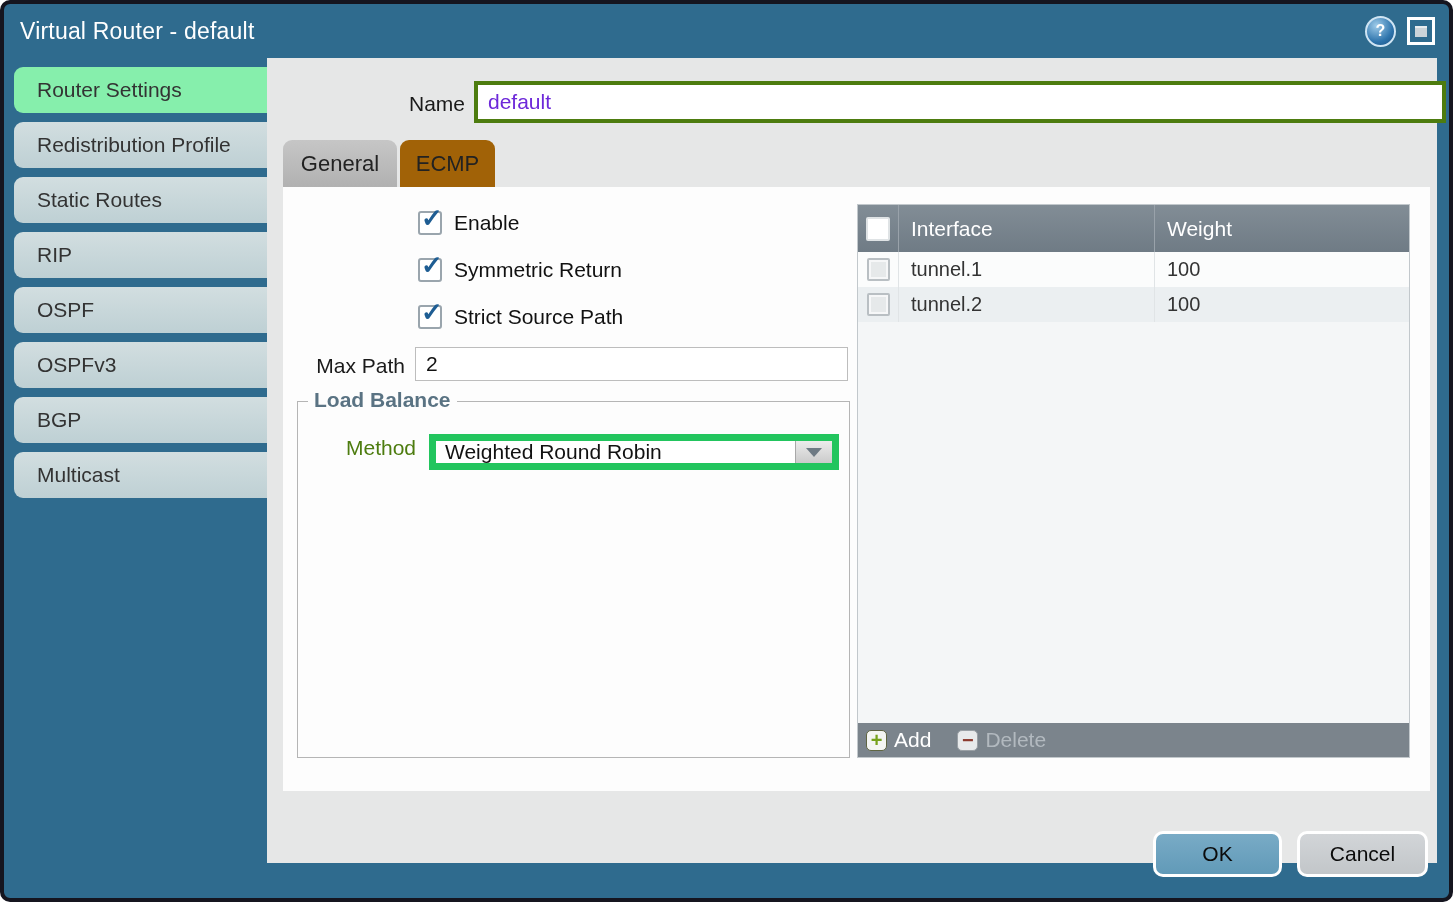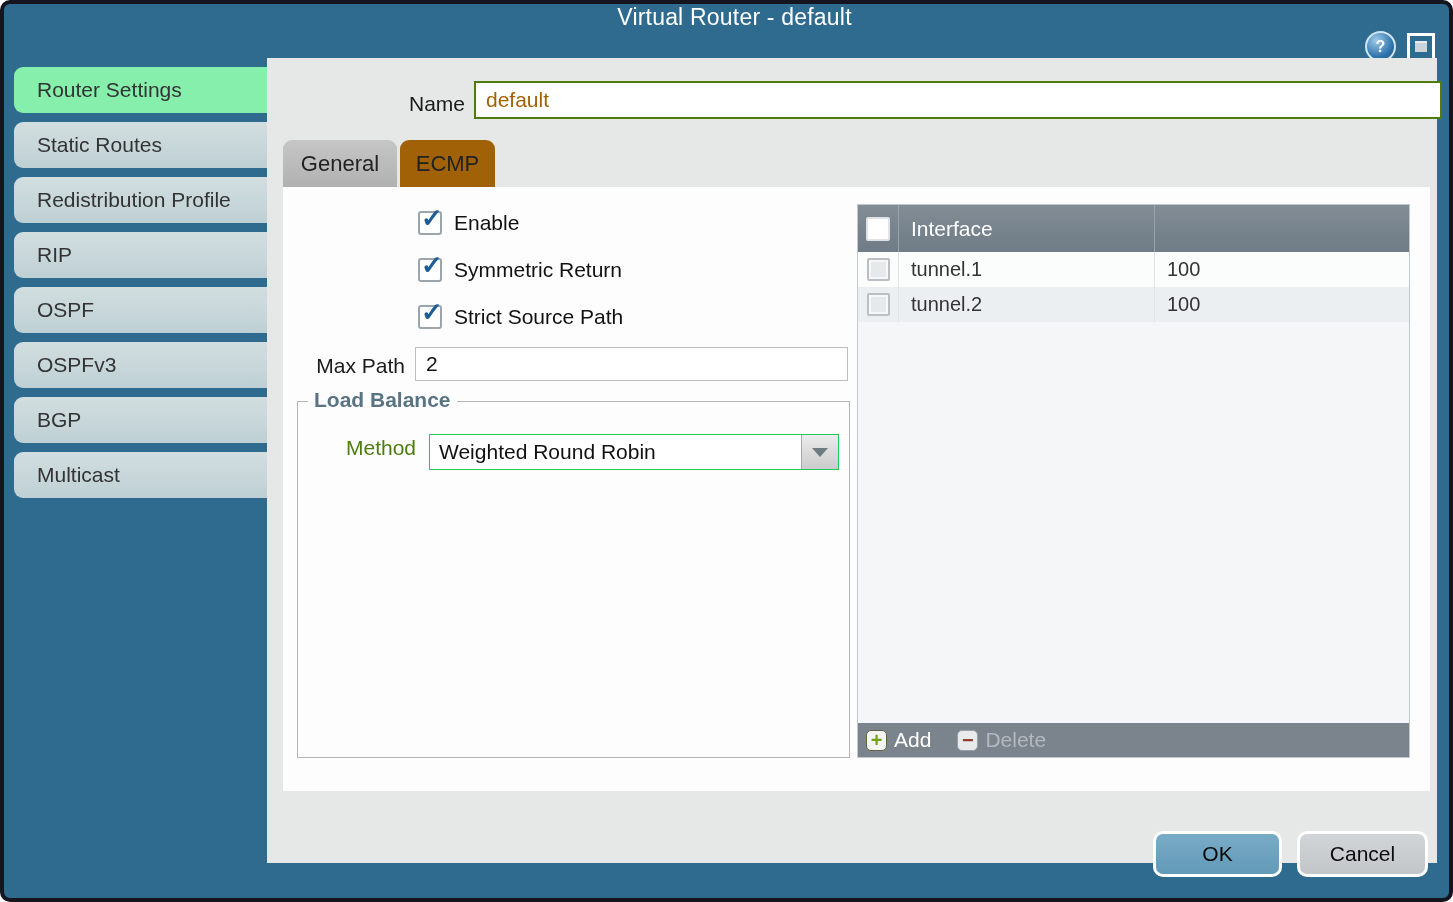--- a/index.html
+++ b/index.html
@@ -1,57 +1,57 @@
 <!DOCTYPE html>
 <html><head>
 <meta charset="utf-8">
 <style>
   html,body{margin:0;padding:0;background:#fff;font-family:"Liberation Sans",sans-serif;}
   .window{position:relative;width:1453px;height:902px;box-sizing:border-box;
     border:4px solid #15151f;border-radius:10px;background:#2f6b8e;overflow:hidden;}
   
-  .titlebar{position:absolute;left:0;top:0;right:0;height:54px;display:flex;align-items:center;flex-direction:column;}
+  .titlebar{position:absolute;left:0;top:0;right:0;height:54px;display:flex;align-items:center;}
   .title{color:#fff;font-size:23px;padding-left:16px;letter-spacing:.2px;}
   .tb-icons{margin-left:auto;display:flex;align-items:center;gap:11px;padding-right:14px;}
   .help-ic{width:27px;height:27px;border-radius:50%;border:2px solid #cfe4f3;
     background:radial-gradient(circle at 35% 28%, #9ecbe9, #2e74ac 62%, #1b4f7e);
     color:#fff;font-weight:bold;font-size:16px;display:flex;align-items:center;justify-content:center;}
   .win-ic{width:22px;height:22px;border:3px solid #fff;display:flex;align-items:center;justify-content:center;background:transparent;}
   .win-ic span{display:block;width:12px;height:9px;background:#ccd4d9;border-top:2px solid #e8ecee;}
   
   .sidebar{position:absolute;left:0;top:54px;width:263px;bottom:0;}
   .side-tab{margin:0 0 9px 10px;height:46px;border-radius:9px 0 0 9px;display:flex;align-items:center;
     padding-left:23px;font-size:21px;color:#333;background:linear-gradient(#d2dee0,#bed0d4);cursor:pointer;}
   .side-tab.active{background:#86efac;border-radius:9px 0 0 9px;}
   .sidebar{padding-top:9px;box-sizing:border-box;}
   
   .content{position:absolute;left:263px;top:54px;width:1170px;height:805px;background:#e6e7e7;}
   .name-label{position:absolute;left:40px;top:28px;width:158px;text-align:right;font-size:21px;color:#1a1a1a;line-height:36px;}
-  .name-input{position:absolute;left:207px;top:23px;width:944px;height:34px;border:2px solid #4d7c0f;
-    background:#fff;font-size:21px;color:#a16207;padding:0 10px;font-family:"Liberation Sans",sans-serif;}
+  .name-input{position:absolute;left:207px;top:23px;width:944px;height:34px;border:4px solid #4d7c0f;
+    background:#fff;font-size:21px;color:#6d28d9;padding:0 10px;font-family:"Liberation Sans",sans-serif;}
   .tabstrip-tab{position:absolute;top:82px;height:47px;box-sizing:border-box;display:flex;align-items:center;
     justify-content:center;font-size:22px;color:#222;border-radius:9px 9px 0 0;cursor:pointer;}
   .tab-general{left:16px;width:114px;background:linear-gradient(#c6c6c6,#b1b1b1);}
   .tab-ecmp{left:133px;width:95px;background:#a16207;z-index:2;}
   .panel{position:absolute;left:16px;top:129px;width:1147px;height:604px;background:#fdfdfd;}
   
   .cbrow{position:absolute;left:135px;display:flex;align-items:center;height:28px;}
   .cbrow.r0{top:22px}.cbrow.r1{top:69px}.cbrow.r2{top:116px}
   .cb{width:20px;height:20px;background:#fff;border:2px solid #9aa5ad;border-radius:3px;position:relative;cursor:pointer;}
   .cb .mark{position:absolute;left:1px;top:-8px;font-size:26px;font-weight:bold;color:#1e5d93;line-height:26px;}
   .cbrow label{margin-left:12px;font-size:21px;color:#111;}
   .maxpath-label{position:absolute;left:0px;top:162px;width:122px;text-align:right;font-size:21px;color:#1a1a1a;line-height:34px;}
   .maxpath-input{position:absolute;left:132px;top:160px;width:411px;height:32px;border:1px solid #bdbdbd;
     background:#fff;font-size:21px;color:#111;padding:0 10px;font-family:"Liberation Sans",sans-serif;}
   
   .lb-fieldset{position:absolute;left:14px;top:214px;width:551px;height:355px;border:1px solid #b5b5b5;}
   .lb-legend{position:absolute;left:10px;top:-14px;background:#fdfdfd;padding:0 6px;
     font-size:21px;font-weight:bold;color:#5a7383;}
   .method-label{position:absolute;left:0;top:28px;width:118px;text-align:right;font-size:21px;color:#4d7c0f;line-height:36px;}
-  .combo{position:absolute;left:131px;top:32px;width:410px;height:36px;box-sizing:border-box;border:1px solid #22c55e;
+  .combo{position:absolute;left:131px;top:32px;width:410px;height:36px;box-sizing:border-box;border:7px solid #22c55e;
     background:#fff;display:flex;align-items:stretch;cursor:pointer;}
   .combo-value{flex:1;font-size:21px;color:#111;display:flex;align-items:center;padding-left:9px;}
   .combo-btn{width:36px;background:linear-gradient(#ececec,#cbcbcb);border-left:1px solid #a8a8a8;
     display:flex;align-items:center;justify-content:center;}
   .combo-btn i{display:block;width:0;height:0;border-left:8px solid transparent;border-right:8px solid transparent;border-top:9px solid #6e7a84;}
   
   .tbl{position:absolute;left:574px;top:17px;width:553px;height:554px;background:#0ea5e9;
     border:1px solid #c2c8cc;box-sizing:border-box;display:flex;flex-direction:column;}
   .tbl-header{height:47px;background:linear-gradient(#828d96,#6f7b85);display:flex;flex:none;}
   .th-cb{width:40px;display:flex;align-items:center;justify-content:center;border-right:1px solid #99a2aa;}
@@ -99,24 +99,24 @@
           <span></span>
         </div>
     </div>
   </div>
 
   <div class="sidebar">
     <div class="side-tab active">
         <span>Router Settings</span>
       </div>
     <div class="side-tab">
+        <span>Redistribution Profile</span>
+      </div>
+    <div class="side-tab">
         <span>Static Routes</span>
-      </div>
-    <div class="side-tab">
-        <span>Redistribution Profile</span>
       </div>
     <div class="side-tab">
         <span>RIP</span>
       </div>
     <div class="side-tab">
         <span>OSPF</span>
       </div>
     <div class="side-tab">
         <span>OSPFv3</span>
       </div>
@@ -173,20 +173,21 @@
             </div>
         </div>
       </div>
 
       <div class="tbl">
         <div class="tbl-header">
           <div class="th-cb">
               <span class="hdr-cb"></span>
             </div>
           <div class="th c-if">Interface</div>
+          <div class="th c-wt">Weight</div>
         </div>
         <div class="tbl-row even">
           <div class="td-cb">
               <span class="row-cb"></span>
             </div>
           <div class="td c-if">tunnel.1</div>
           <div class="td c-wt">100</div>
         </div>
         <div class="tbl-row odd">
           <div class="td-cb">

